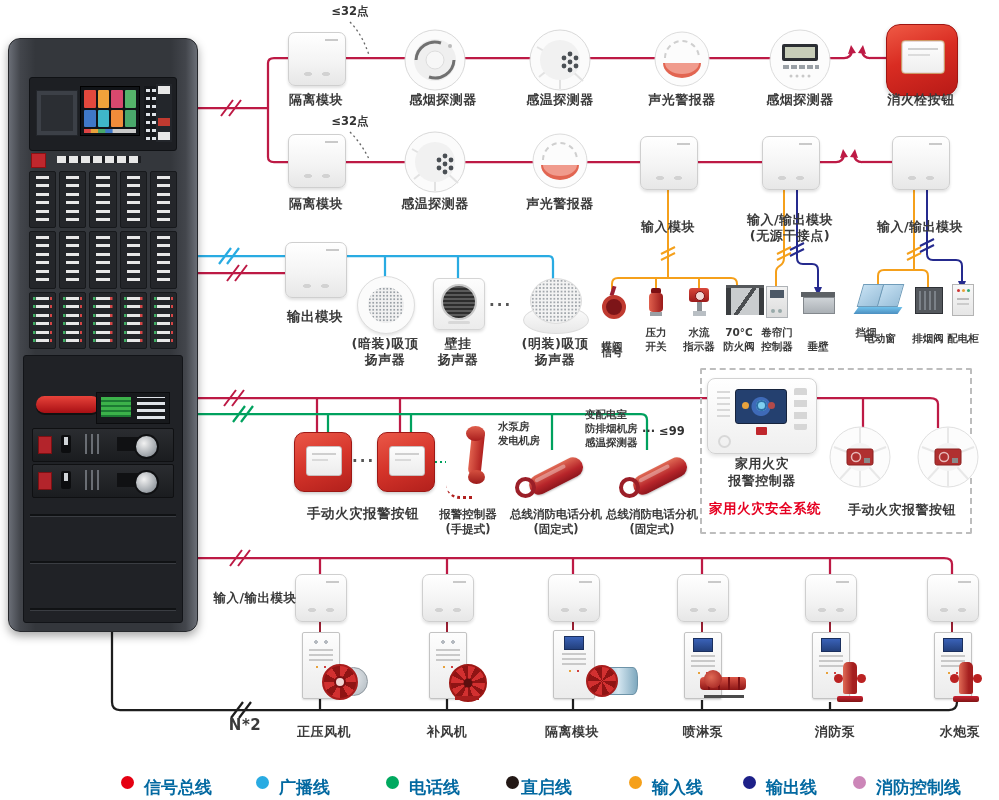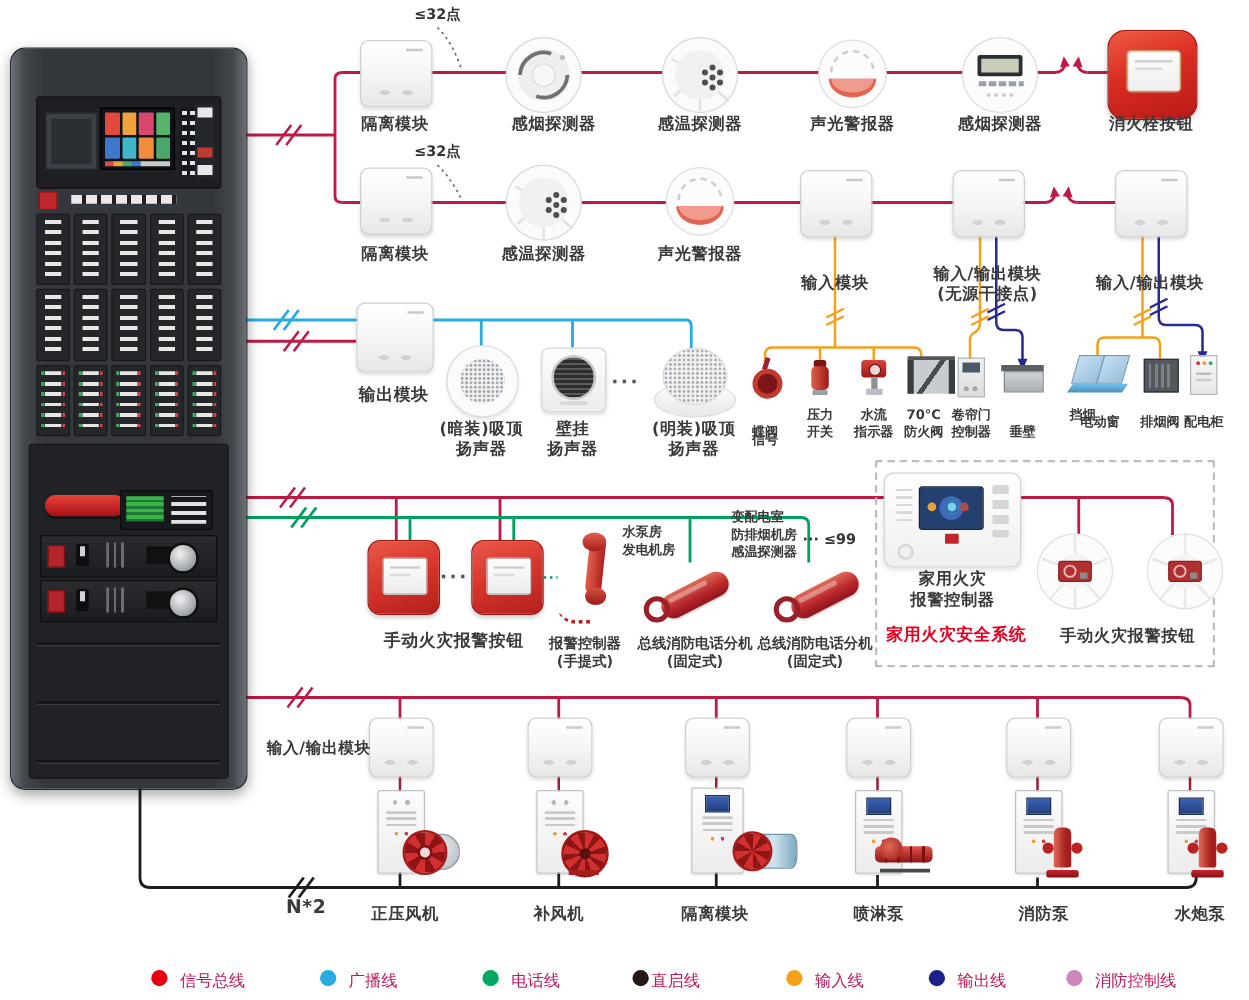--- a/index.html
+++ b/index.html
@@ -205,21 +205,21 @@
   .cab-amp .sw::before{content:"";position:absolute;left:3px;top:2px;width:4px;height:8px;background:#cfd3d7;}
   .cab-amp .sl{position:absolute;left:52px;top:5px;width:16px;height:20px;
       background:repeating-linear-gradient(90deg,#6a6e74 0 2px,transparent 2px 6px);}
   .cab-amp .dig{position:absolute;left:84px;top:8px;width:34px;height:14px;background:#101113;
       color:#e33;font-size:9px;line-height:14px;text-align:center;letter-spacing:1px;}
   .cab-amp .knob{position:absolute;right:14px;top:5px;width:21px;height:21px;border-radius:50%;
       background:radial-gradient(circle at 38% 35%,#f2f2f2,#9aa0a6 70%,#5d6165);border:2px solid #0f1012;}
   .cab-seam{position:absolute;left:6px;right:6px;height:2px;background:#101214;box-shadow:0 1px 0 #3a3d42;}
   
   .lg-dot{position:absolute;z-index:5;width:13px;height:13px;border-radius:50%;top:776px;}
-  .lg-lb{position:absolute;z-index:5;top:776px;font-size:13px;font-weight:400;color:#be185d;white-space:nowrap;}
+  .lg-lb{position:absolute;z-index:5;top:776px;font-size:17px;font-weight:700;color:#0369a1;white-space:nowrap;}
   .lg0{background:#e50012}.lg1{background:#29abe2}.lg2{background:#00a95f}.lg3{background:#231815}
   .lg4{background:#f5a01a}.lg5{background:#1d2088}.lg6{background:#cc86b8}
 </style>
 </head>
 <body>
 
 <div id="stage">
 
   <svg id="wires" width="999" height="800" viewBox="0 0 999 800">
 

